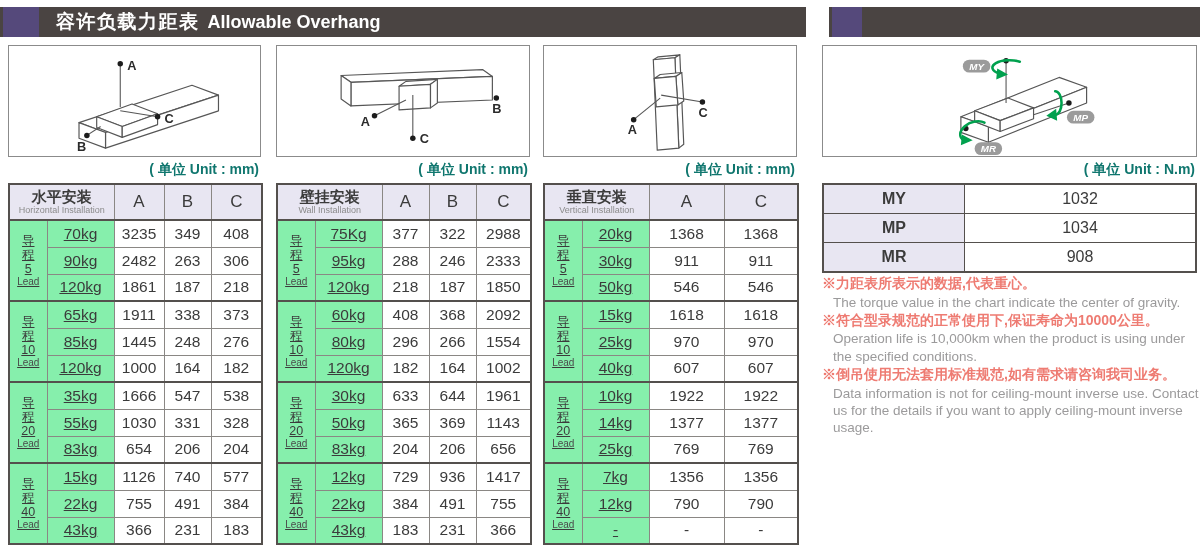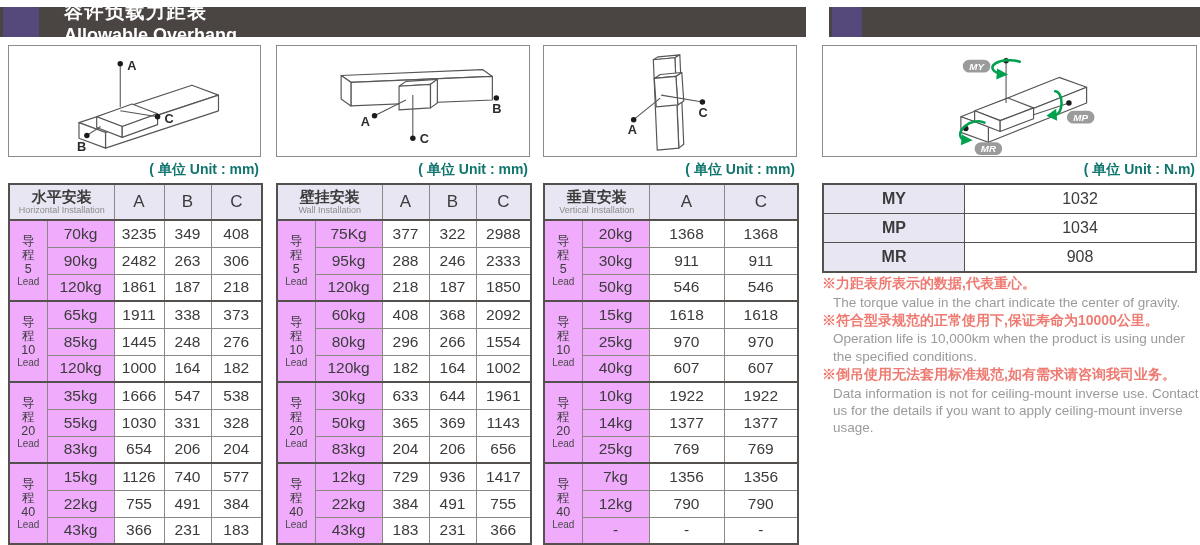--- a/index.html
+++ b/index.html
@@ -6,21 +6,21 @@
   .page{position:relative;width:1200px;height:545px;background:#ffffff;
         font-family:"Liberation Sans",sans-serif;overflow:hidden;}
 
   
   .hbar{position:absolute;top:7px;height:30px;background:#4a4442;display:flex;align-items:center;}
   .hbar .accent{position:absolute;left:3px;top:0;width:36px;height:30px;background:#55497b;}
   .hbar .txt{display:flex;align-items:baseline;white-space:nowrap;}
   .hzh{font-size:19px;font-weight:bold;color:#fff;letter-spacing:1.5px;}
   .hen{font-size:18px;font-weight:bold;color:#fff;margin-left:8px;}
   #bar-left{left:0;width:806px;}
-  #bar-left .txt{margin-left:56px;flex-direction:column;}
+  #bar-left .txt{margin-left:56px;}
   #bar-right{left:829px;width:371px;}
   #bar-right .accent{width:30px;}
   #bar-right .txt{margin-left:42px;}
   #bar-right .hzh{font-size:18px;letter-spacing:0.5px;}
   #bar-right .hen{font-size:13.5px;margin-left:6px;}
 
   
   .dbox{position:absolute;top:45px;height:112px;border:1px solid #8b8b8b;background:#fff;box-sizing:border-box;}
   #d1{left:8px;width:253px;}
   #d2{left:276px;width:254px;}
@@ -45,21 +45,21 @@
              border:2px solid #54504d;}
   #t1{left:8px;width:253px;} #t2{left:276px;width:254px;} #t3{left:543px;width:254px;}
   table.spec th,table.spec td{border:1px solid #8a8784;box-sizing:border-box;padding:0;
              text-align:center;vertical-align:middle;color:#3b3b3b;}
   table.spec thead th{height:36px;background:#e8e6f2;border-bottom:2px solid #54504d;}
   .h-title .zh{font-size:15px;font-weight:bold;line-height:1.15;}
   .h-title .en{font-size:9px;color:#8b8b8b;font-weight:normal;line-height:1.25;}
   .col-h{font-size:17px;font-weight:normal;}
   table.spec tbody td{height:27px;font-size:15.5px;border-top:1px solid #b2afbe;}
   table.spec tbody tr.gs td{border-top:2px solid #54504d;}
-  td.kg,td.lead{background:#f0abfc;}
+  td.kg,td.lead{background:#86efac;text-decoration:underline;}
   td.lead{font-size:12.5px;}
   .lz{display:block;width:1.05em;margin:1px auto 0;word-break:break-all;font-size:12.5px;line-height:1.12;}
   .ln{display:block;font-size:12.5px;line-height:1.15;}
   .le{display:block;font-size:10px;line-height:1.2;color:#4a4a4a;}
 
   
   #mt{position:absolute;left:822px;top:183px;width:375px;border-collapse:collapse;
       border:2px solid #54504d;table-layout:fixed;}
   #mt th{width:140px;background:#e8e6f2;font-size:16px;font-weight:bold;}
   #mt th,#mt td{border:1px solid #54504d;height:28px;text-align:center;color:#3b3b3b;

